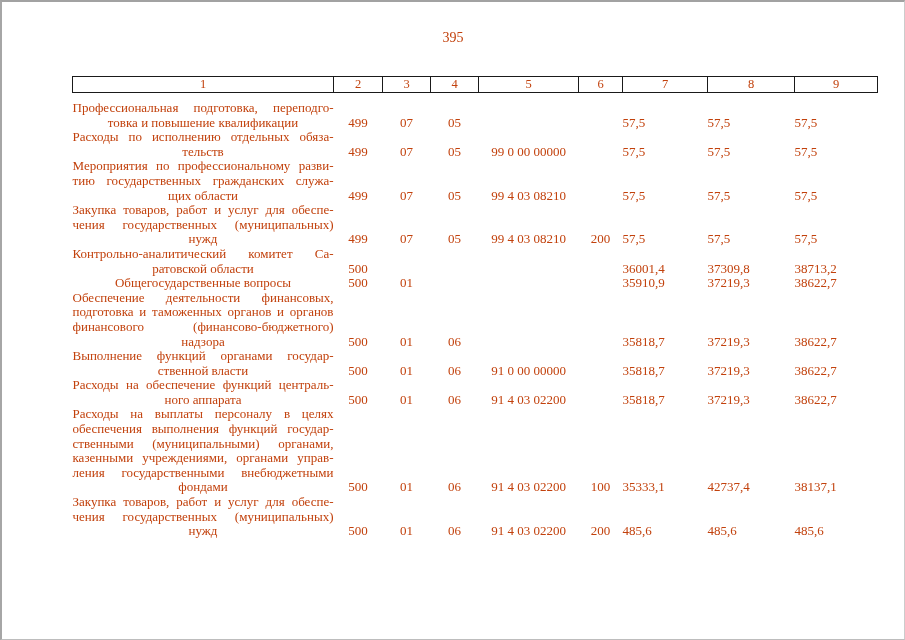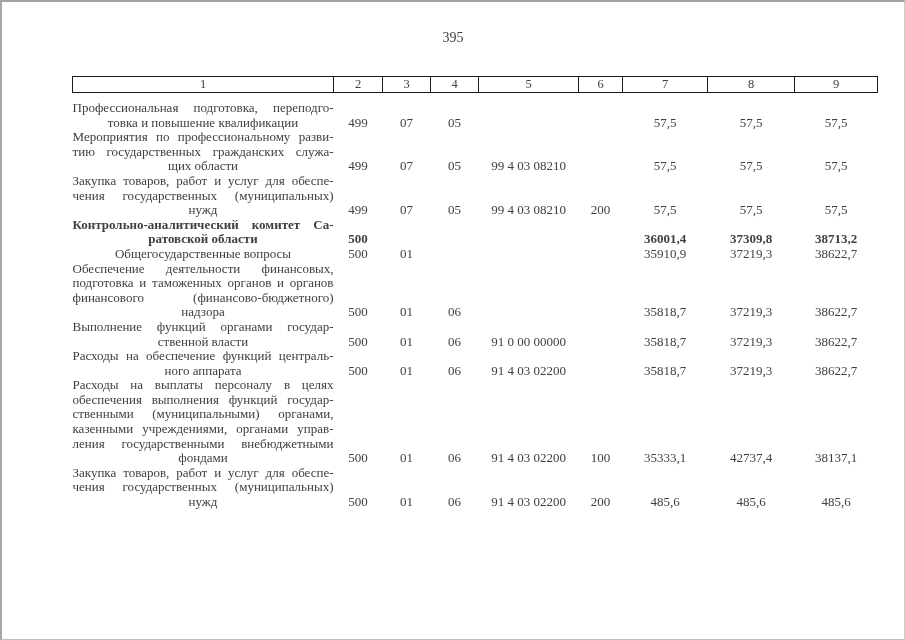--- a/index.html
+++ b/index.html
@@ -7,21 +7,21 @@
     position: relative;
     width: 905px;
     height: 640px;
     box-sizing: border-box;
     background: #ffffff;
     border-top: 2px solid #a2a2a2;
     border-left: 2px solid #a6a6a6;
     border-right: 1px solid #cccccc;
     border-bottom: 1px solid #bdbdbd;
     font-family: "Liberation Serif", "DejaVu Serif", serif;
-    color: #404040;
+    color: #c2410c;
     overflow: hidden;
   }
   .page-number {
     position: absolute;
     top: 28px;
     left: 0;
     width: 100%;
     text-align: center;
     font-size: 14px;
   }
@@ -47,22 +47,22 @@
   }
   table.budget tbody td {
     padding: 0;
     vertical-align: bottom;
   }
   table.budget tbody tr:first-child td { padding-top: 8px; }
   td.name { padding-left: 8px; padding-right: 3px; }
   td.name .jline { text-align: justify; text-align-last: justify; white-space: nowrap; }
   td.name .lline { text-align: center; white-space: nowrap; }
   td.code { text-align: center; }
-  td.num  { text-align: center; padding-right: 7px; }
-  tr.bold { font-weight: bold; }
+  td.num  { text-align: left; padding-right: 7px; }
+  tr.bold { font-weight: normal; }
 </style>
 </head>
 <body>
 
 <div class="page">
   <div class="page-number">395</div>
 
   <table class="budget">
     <colgroup>
       <col style="width:261px">
@@ -98,20 +98,34 @@
     <td class="code">07</td>
     <td class="code">05</td>
     <td class="code"></td>
     <td class="code"></td>
     <td class="num">57,5</td>
     <td class="num">57,5</td>
     <td class="num">57,5</td>
   </tr>
         <tr>
     <td class="name">
+            <div class="jline">Расходы по исполнению отдельных обяза-</div>
+            <div class="lline">тельств</div>
+          </td>
+    <td class="code">499</td>
+    <td class="code">07</td>
+    <td class="code">05</td>
+    <td class="code">99 0 00 00000</td>
+    <td class="code"></td>
+    <td class="num">57,5</td>
+    <td class="num">57,5</td>
+    <td class="num">57,5</td>
+  </tr>
+        <tr>
+    <td class="name">
             <div class="jline">Мероприятия по профессиональному разви-</div>
             <div class="jline">тию государственных гражданских служа-</div>
             <div class="lline">щих области</div>
           </td>
     <td class="code">499</td>
     <td class="code">07</td>
     <td class="code">05</td>
     <td class="code">99 4 03 08210</td>
     <td class="code"></td>
     <td class="num">57,5</td>

